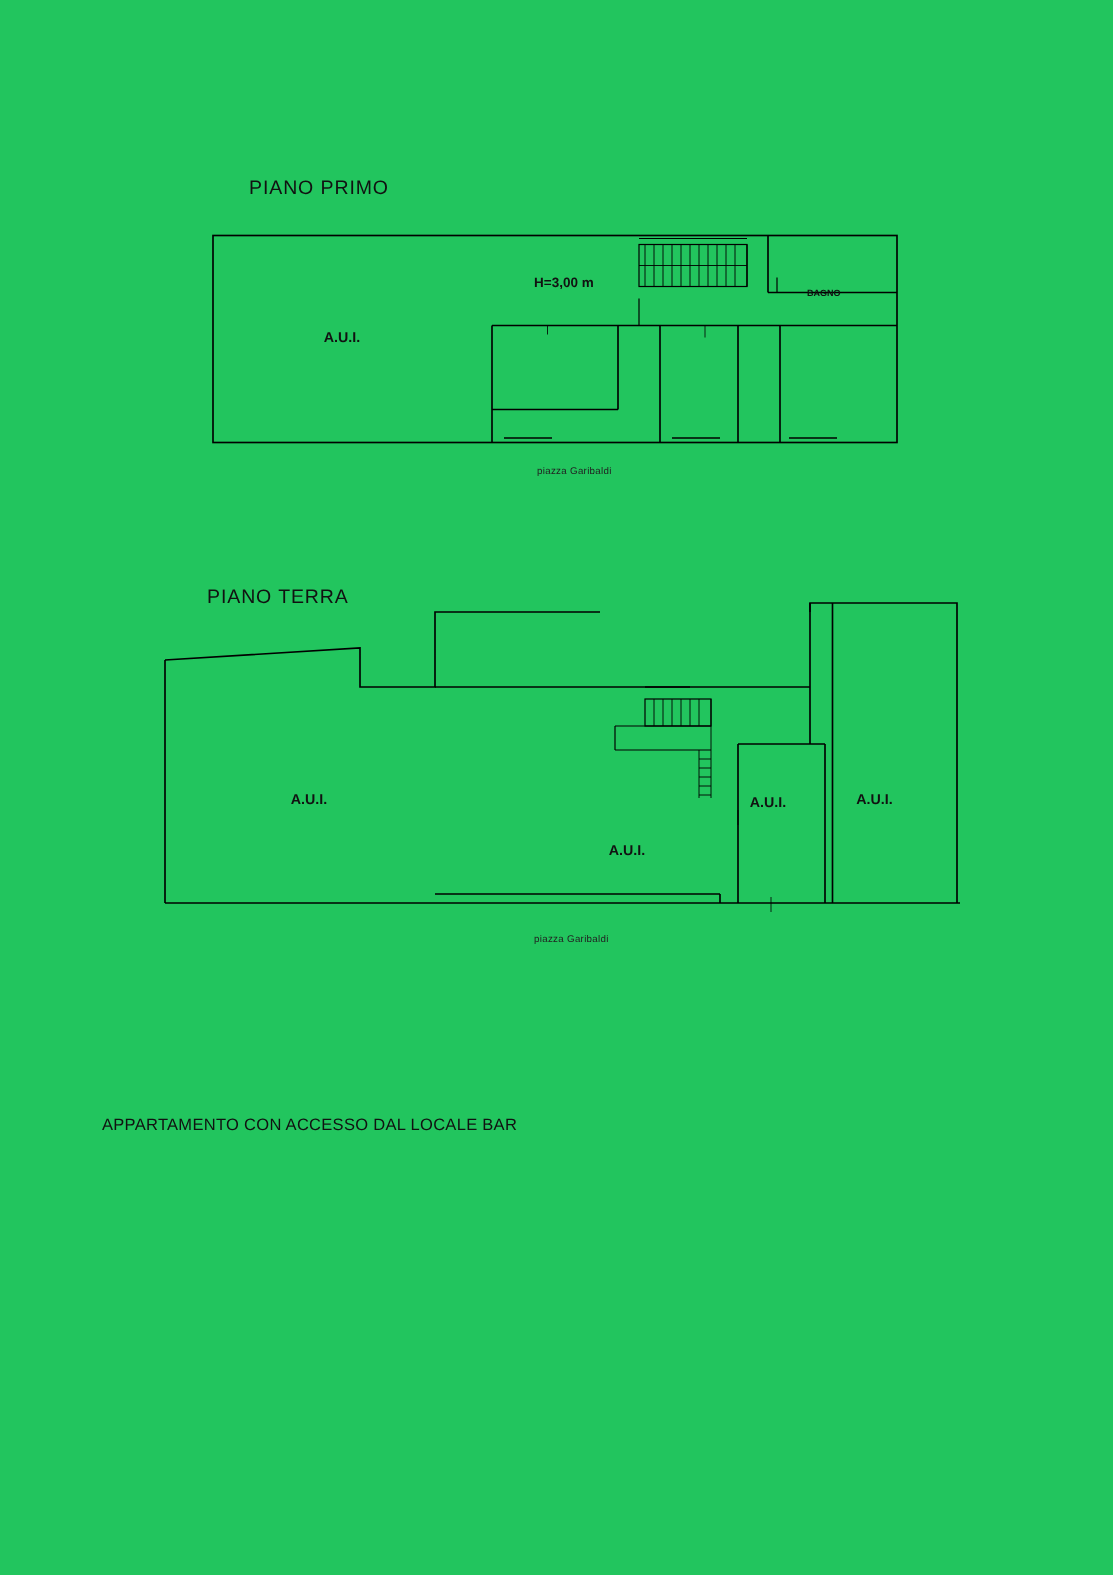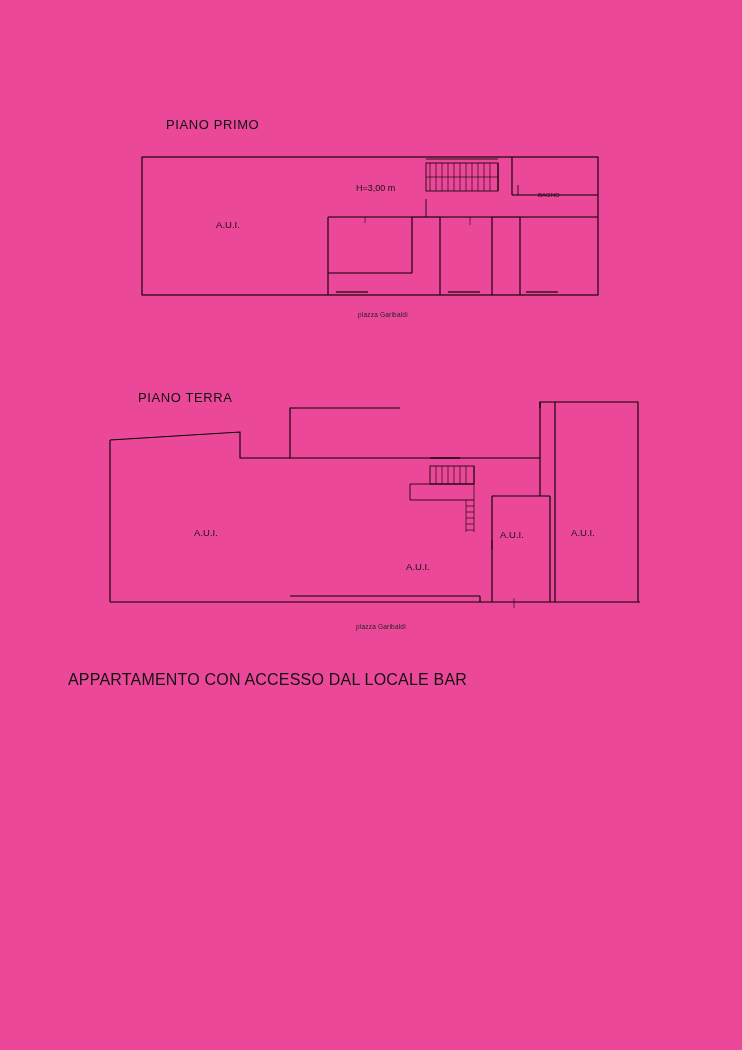--- a/index.html
+++ b/index.html
@@ -11,21 +11,21 @@
     width: 742px;
     height: 1050px;
     position: relative;
     font-family: "Liberation Sans", sans-serif;
     color: #000000;
     overflow: hidden;
   }
   .page {
     position: absolute;
     inset: 0;
-    background: #ec4899;
+    background: #22c55e;
   }
   .floor-title {
     position: absolute;
     font-size: 13px;
     letter-spacing: 0.6px;
     color: #111;
     white-space: nowrap;
   }
   #title-piano-primo { left: 166px; top: 117px; }
   #title-piano-terra { left: 138px; top: 390px; }
@@ -36,29 +36,30 @@
     color: #222;
     letter-spacing: 0.2px;
     white-space: nowrap;
   }
   #caption-primo { left: 358px; top: 311px; }
   #caption-terra { left: 356px; top: 623px; }
 
   .footer-note {
     position: absolute;
     left: 68px;
-    top: 671px;
-    font-size: 16px;
+    top: 744px;
+    font-size: 11px;
     letter-spacing: 0.2px;
     color: #111;
     white-space: nowrap;
   }
 
   .plan {
     position: absolute;
+    font-weight: bold;
   }
   #plan-primo { left: 140px; top: 155px; width: 460px; height: 150px; }
   #plan-terra { left: 100px; top: 400px; width: 540px; height: 215px; }
 
   .plan svg { display: block; overflow: visible; }
 
   .room-label {
     font-family: "Liberation Sans", sans-serif;
     font-size: 9.5px;
     fill: #111;

